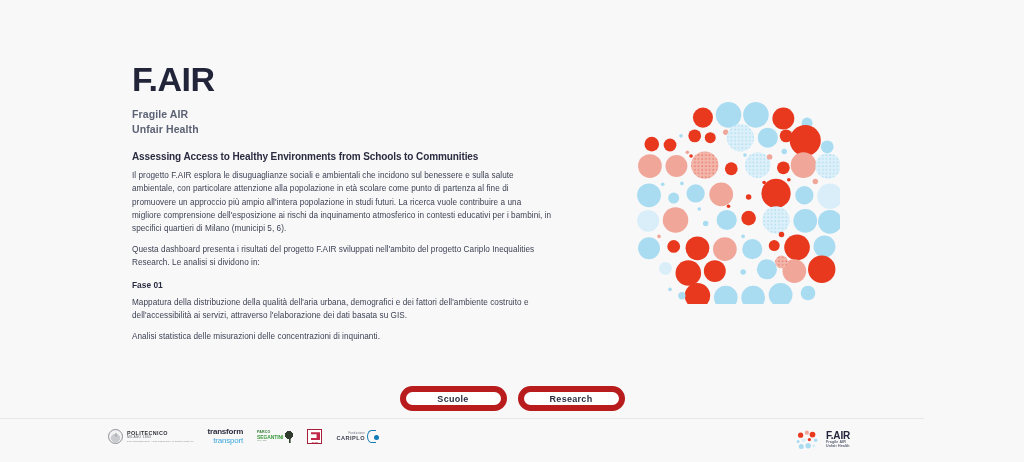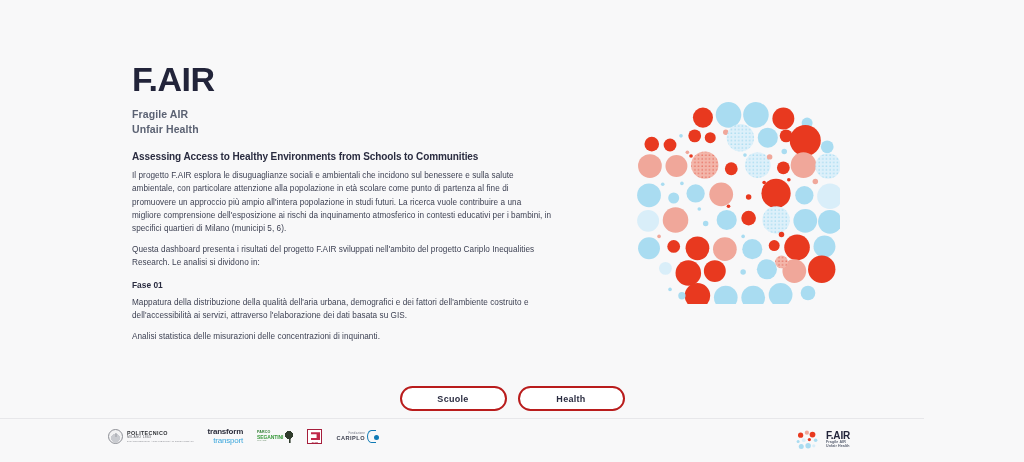--- a/index.html
+++ b/index.html
@@ -89,21 +89,21 @@
     width: 1024px;
     display: flex;
     justify-content: center;
     gap: 11px;
   }
   .btn {
     width: 107px;
     height: 25px;
     border-radius: 13px;
     background: #ffffff;
-    border: 2px solid #b91c1c;
+    border: 6px solid #b91c1c;
     font-family: "Liberation Sans", sans-serif;
     font-size: 9px;
     font-weight: bold;
     color: #2a2c40;
     letter-spacing: 0.3px;
     cursor: pointer;
     display: flex;
     align-items: center;
     justify-content: center;
   }
@@ -339,21 +339,21 @@
           <circle cx="167" cy="222" r="13" fill="#a9dcf1"></circle>
           <circle cx="197" cy="220" r="8" fill="#a9dcf1"></circle>
           <circle cx="46" cy="216" r="2" fill="#a9dcf1"></circle>
           <circle cx="59" cy="223" r="4" fill="#a9dcf1"></circle>
         </g>
     </svg>
   </div>
 
   <div class="btn-row">
     <button class="btn">Scuole</button>
-    <button class="btn">Health</button>
+    <button class="btn">Research</button>
   </div>
 
   <div class="footer">
 
     <div class="footer-left">
 
       <div class="logo polimi">
         <div class="seal"></div>
         <div class="pm-txt">
           <div class="pm-1">POLITECNICO</div>

